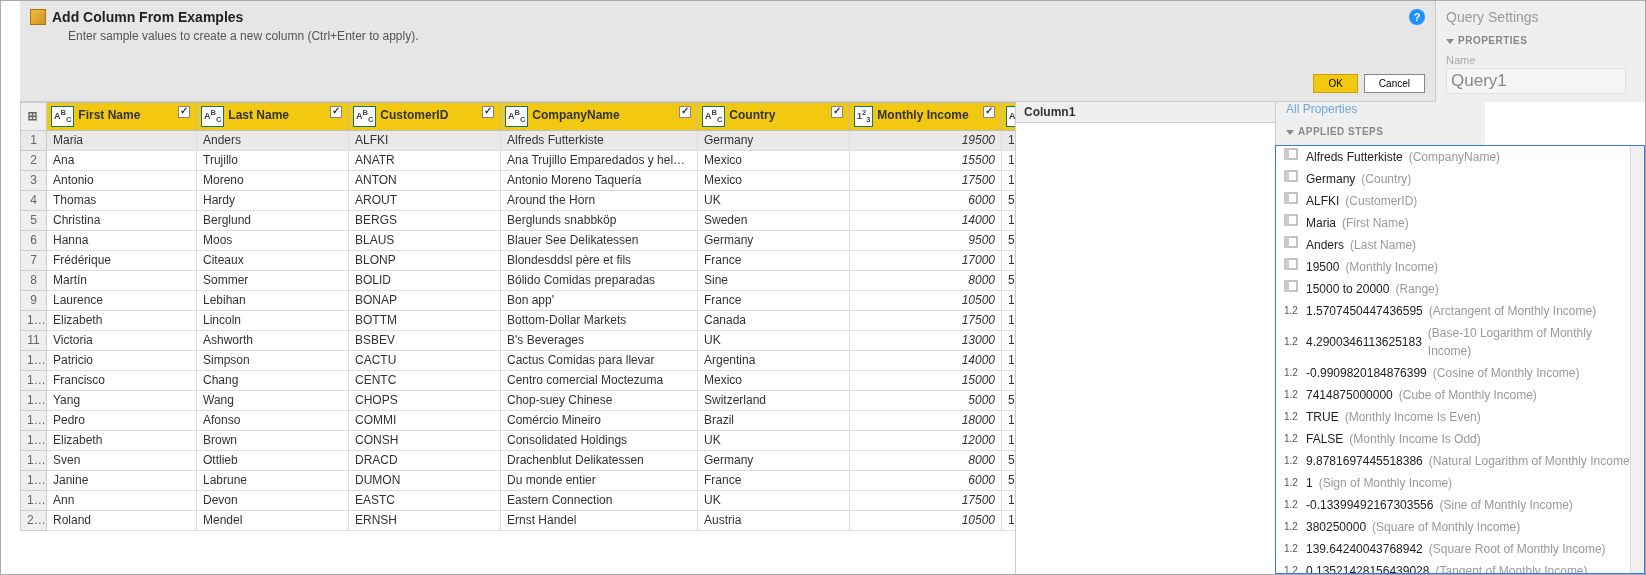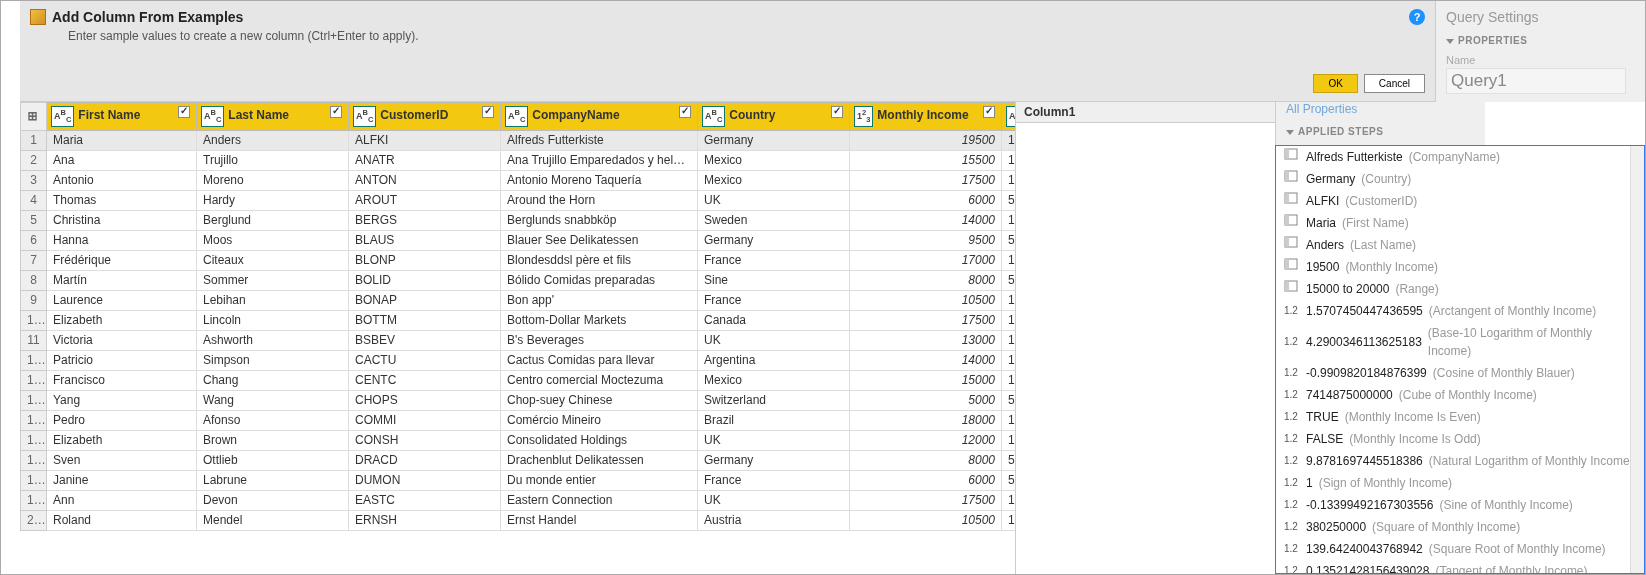--- a/index.html
+++ b/index.html
@@ -364,21 +364,21 @@
               <span class="sug-lab">(Arctangent of Monthly Income)</span>
             </div>
             <div class="suggest-row">
               <span class="sug-icon"><span style="font-size:10px;color:#555;">1.2</span></span>
               <span class="sug-val">4.2900346113625183</span>
               <span class="sug-lab">(Base-10 Logarithm of Monthly Income)</span>
             </div>
             <div class="suggest-row">
               <span class="sug-icon"><span style="font-size:10px;color:#555;">1.2</span></span>
               <span class="sug-val">-0.9909820184876399</span>
-              <span class="sug-lab">(Cosine of Monthly Blauer)</span>
+              <span class="sug-lab">(Cosine of Monthly Income)</span>
             </div>
             <div class="suggest-row">
               <span class="sug-icon"><span style="font-size:10px;color:#555;">1.2</span></span>
               <span class="sug-val">7414875000000</span>
               <span class="sug-lab">(Cube of Monthly Income)</span>
             </div>
             <div class="suggest-row">
               <span class="sug-icon"><span style="font-size:10px;color:#555;">1.2</span></span>
               <span class="sug-val">TRUE</span>
               <span class="sug-lab">(Monthly Income Is Even)</span>

